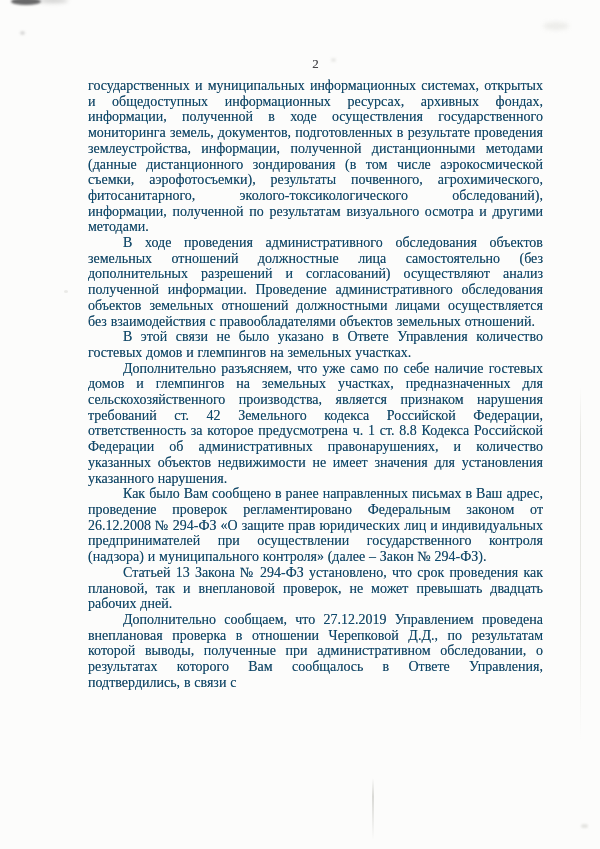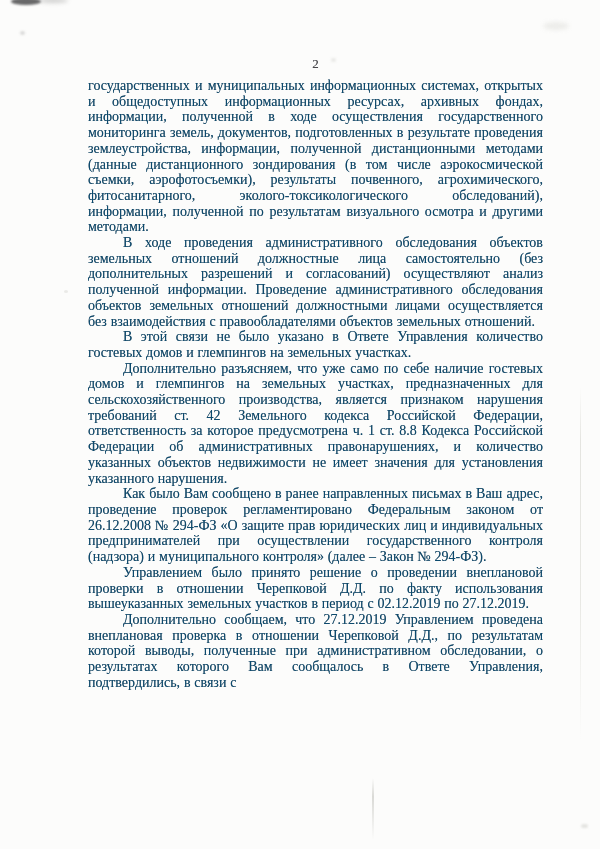--- a/index.html
+++ b/index.html
@@ -101,21 +101,21 @@
 <div class="sheet">
 
   <div class="page-number">2</div>
 
   <div class="content">
     <p class="no-indent">государственных и муниципальных информационных системах, открытых и общедоступных информационных ресурсах, архивных фондах, информации, полученной в ходе осуществления государственного мониторинга земель, документов, подготовленных в результате проведения землеустройства, информации, полученной дистанционными методами (данные дистанционного зондирования (в том числе аэрокосмической съемки, аэрофотосъемки), результаты почвенного, агрохимического, фитосанитарного, эколого-токсикологического обследований), информации, полученной по результатам визуального осмотра и другими методами.</p>
     <p>В ходе проведения административного обследования объектов земельных отношений должностные лица самостоятельно (без дополнительных разрешений и согласований) осуществляют анализ полученной информации. Проведение административного обследования объектов земельных отношений должностными лицами осуществляется без взаимодействия с правообладателями объектов земельных отношений.</p>
     <p>В этой связи не было указано в Ответе Управления количество гостевых домов и глемпингов на земельных участках.</p>
     <p>Дополнительно разъясняем, что уже само по себе наличие гостевых домов и глемпингов на земельных участках, предназначенных для сельскохозяйственного производства, является признаком нарушения требований ст. 42 Земельного кодекса Российской Федерации, ответственность за которое предусмотрена ч. 1 ст. 8.8 Кодекса Российской Федерации об административных правонарушениях, и количество указанных объектов недвижимости не имеет значения для установления указанного нарушения.</p>
     <p>Как было Вам сообщено в ранее направленных письмах в Ваш адрес, проведение проверок регламентировано Федеральным законом от 26.12.2008 № 294-ФЗ «О защите прав юридических лиц и индивидуальных предпринимателей при осуществлении государственного контроля (надзора) и муниципального контроля» (далее – Закон № 294-ФЗ).</p>
-    <p>Управлением было принято решение о проведении внеплановой проверки в отношении Черепковой Д.Д. по факту использования вышеуказанных земельных участков в период с 02.12.2019 по 27.12.2019.</p>
+    <p>Статьей 13 Закона № 294-ФЗ установлено, что срок проведения как плановой, так и внеплановой проверок, не может превышать двадцать рабочих дней.</p>
     <p class="gap-before">Дополнительно сообщаем, что 27.12.2019 Управлением проведена внеплановая проверка в отношении Черепковой Д.Д., по результатам которой выводы, полученные при административном обследовании, о результатах которого Вам сообщалось в Ответе Управления, подтвердились, в связи с</p>
   </div>
 
   <div class="artifact smudge-a"></div>
   <div class="artifact smudge-b"></div>
   <div class="artifact smudge-c"></div>
   <div class="artifact dot-a"></div>
   <div class="artifact dot-b"></div>
   <div class="artifact dot-mid-left"></div>
   <div class="artifact fold-line-right"></div>

